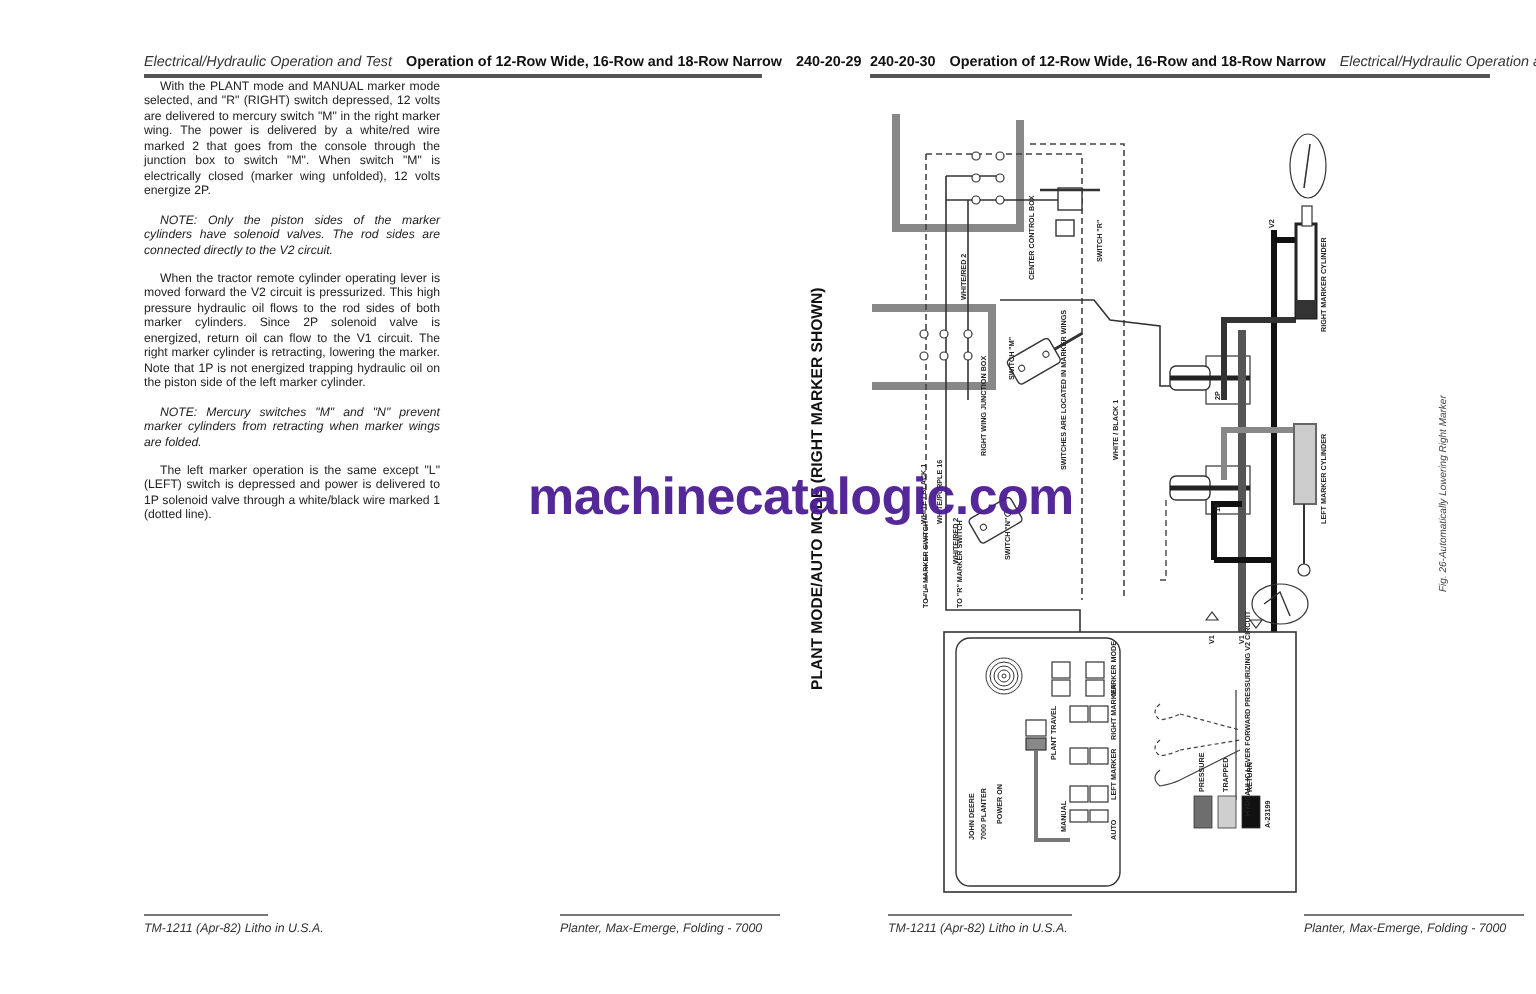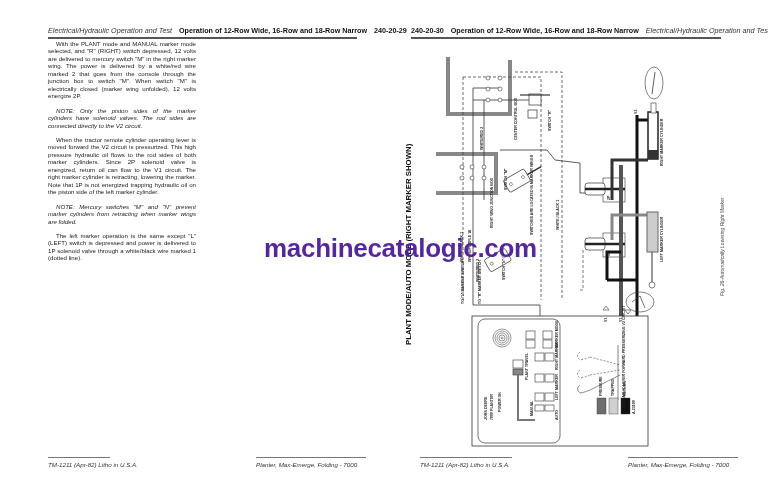--- a/index.html
+++ b/index.html
@@ -1,17 +1,17 @@
 <!DOCTYPE html>
 <html><head>
 <meta charset="utf-8">
 <style>
   html, body { margin:0; padding:0; }
   body { width:768px; height:497px; background:#ffffff; position:relative; overflow:hidden; font-family:"Liberation Sans", sans-serif; color:#222; }
-  .page { position:absolute; top:0; height:404px; width:384px; }
+  .page { position:absolute; top:0; height:404px; width:384px;margin-left:24px; }
   .page.left { left:0; }
   .page.right { left:384px;text-decoration:underline; }
 
   .hdr { position:absolute; top:26px; font-size:7.2px; white-space:nowrap; display:flex; align-items:baseline; }
   .hdr .it { font-style:italic; color:#333; }
   .hdr .bd { font-weight:bold; color:#111; }
   .hdr-rule { position:absolute; height:2px; background:#555; top:37px; }
 
   .body-text { position:absolute; left:48px; top:40px; width:148px; font-size:6.1px; line-height:7.45px; text-align:justify; color:#222; }
   .body-text p { margin:0 0 7px 0; text-indent:8px; }

